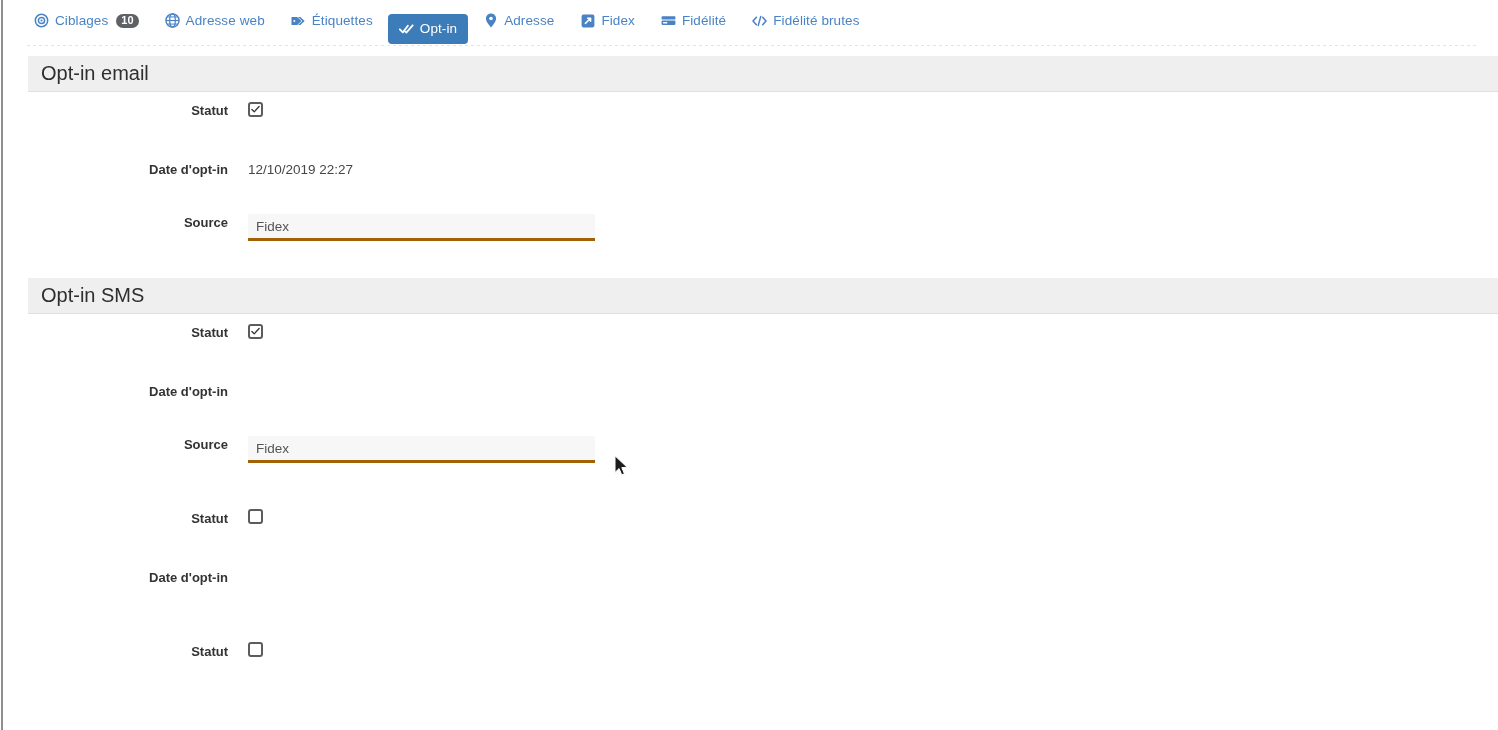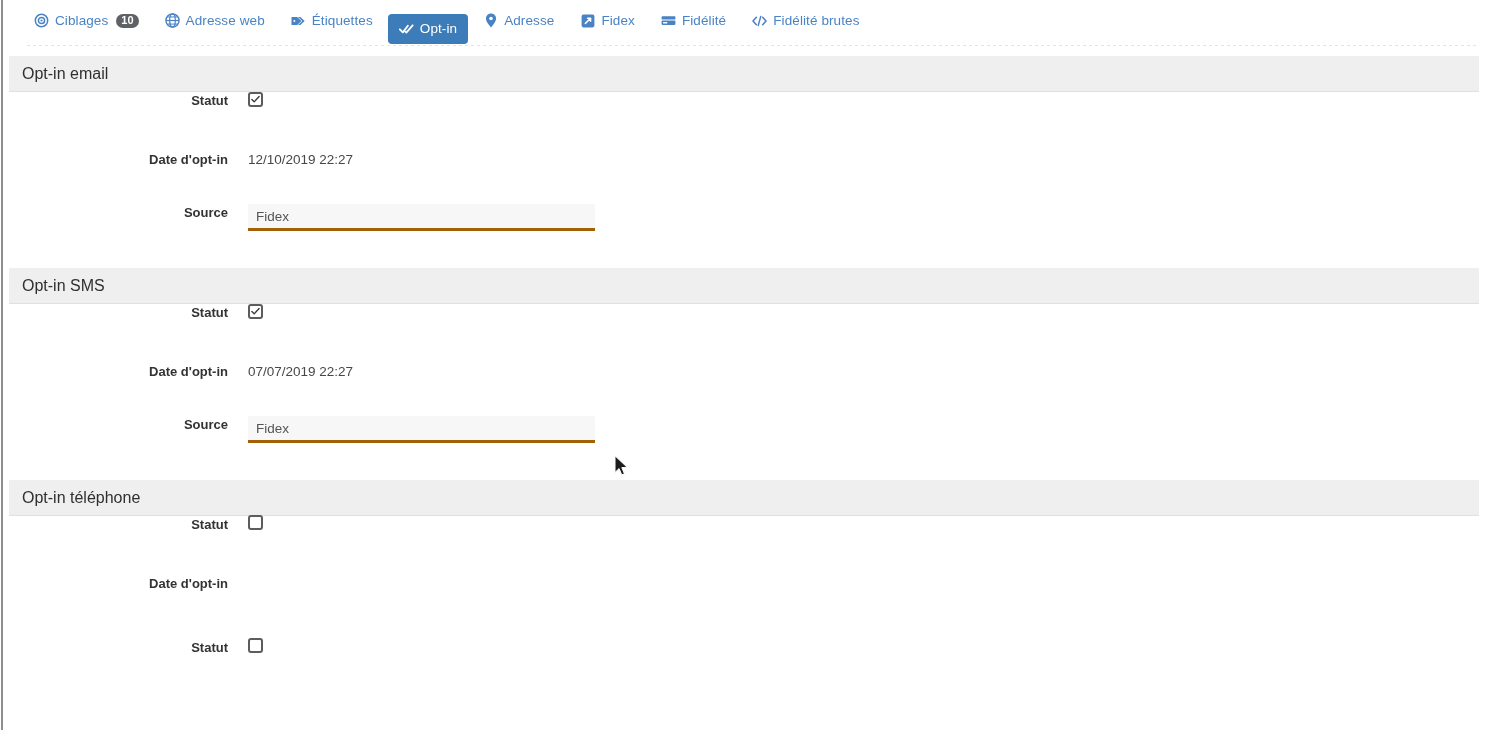--- a/index.html
+++ b/index.html
@@ -103,33 +103,34 @@
 
   
   .content {
     position: absolute;
     left: 0;
     top: 56px;
     width: 1493px;
   }
   .section { position: relative; }
   .section-header {
-    margin-left: 4px;
+    margin-left: 23px;
     width: 1470px;
     height: 36px;
     background: #efefef;
     border-bottom: 1px solid #e0e0e0;
     display: flex;
     align-items: center;
     padding-left: 13px;
     box-sizing: border-box;
     color: #2f2f2f;
-    font-size: 16px;
+    font-size: 20px;
   }
   .section-body {
+    padding-top: 10px;
   }
 
   .form-row {
     display: flex;
     align-items: flex-start;
     min-height: 34px;
   }
   .form-label {
     width: 243px;
     flex: 0 0 243px;
@@ -344,36 +345,34 @@
             <span class="checkbox checked">
               <svg class="tick" viewBox="0 0 10 10">
                   <path d="M1 5 L3.6 7.6 L9 1.6" fill="none" stroke="#3a3a3a" stroke-width="1.5" stroke-linecap="round" stroke-linejoin="round"></path>
                 </svg>
             </span>
           </div>
         </div>
         <div class="spacer-md"></div>
         <div class="form-row">
           <div class="form-label">Date d'opt-in</div>
-          <div class="form-value">07/07/2019 22:27</div>
         </div>
         <div class="spacer-sm"></div>
         <div class="form-row">
           <div class="form-label">Source</div>
           <div class="form-value">
             <input class="underline-input" type="text" value="Fidex" style="">
           </div>
         </div>
       </div>
     </div>
 
     <div class="spacer-lg"></div>
 
     <div class="section">
-      <div class="section-header">Opt-in téléphone</div>
       <div class="section-body">
         <div class="form-row">
           <div class="form-label">Statut</div>
           <div class="form-value">
             <span class="checkbox">
               
             </span>
           </div>
         </div>
         <div class="spacer-md"></div>

